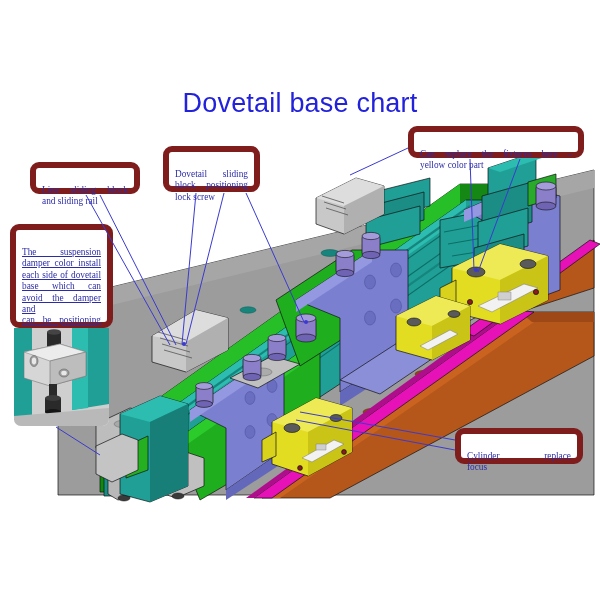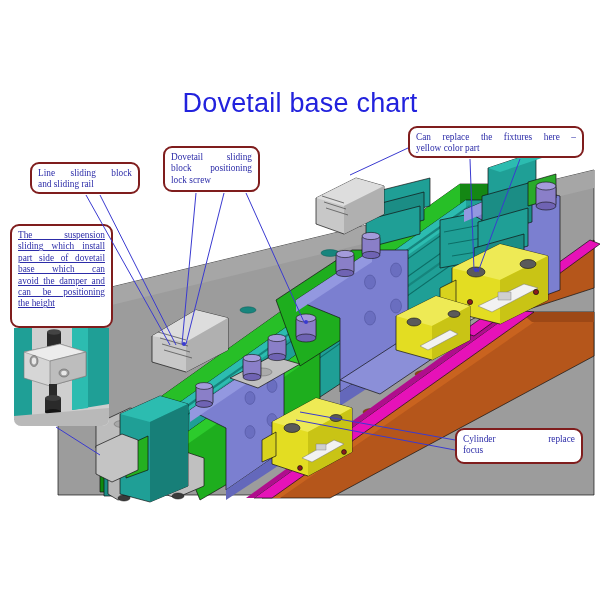--- a/index.html
+++ b/index.html
@@ -13,29 +13,29 @@
     text-align:center;
     font-family:"Liberation Sans",sans-serif;
     font-size:27px;font-weight:400;color:#2222dd;
     letter-spacing:0.2px;
   }
 
   
   .callout{
     position:absolute;
     box-sizing:border-box;
-    border:2px solid #7f1d1d;
+    border:6px solid #7f1d1d;
     border-radius:9px;
     background:#ffffff;
     color:#2c2ca8;
     font-family:"Liberation Serif",serif;
     font-size:9.3px;
     line-height:11.4px;
     text-align:justify;
-    padding:4px 6px 3px 6px;
+    padding:17px 6px 3px 6px;
     z-index:40;
   }
   .callout span{display:block;}
   .justline{
     text-align:justify;
     text-align-last:justify;
   }
   .lastline{text-align:right;text-align-last:left;}
 
   #c-damper{left:10px;  top:224px; width:103px; height:104px;text-decoration:underline;}
@@ -340,22 +340,22 @@
     </g>
     <g fill="#3a3ad0">
       <circle cx="306" cy="322" r="2"></circle>
       <circle cx="476" cy="270" r="2"></circle>
       <circle cx="184" cy="344" r="2"></circle>
     </g>
   </svg>
 
   <div class="callout" id="c-damper">
     <span class="justline">The suspension</span>
-    <span class="justline">sliding which install</span>
-    <span class="justline">part side of dovetail</span>
+    <span class="justline">damper color install</span>
+    <span class="justline">each side of dovetail</span>
     <span class="justline">base which can</span>
     <span class="justline">avoid the damper and</span>
     <span class="justline">can be positioning</span>
     <span class="lastline">the height</span>
   </div>
 
   <div id="damper-photo">
     <svg viewBox="0 0 95 98" width="95" height="98">
       <rect x="0" y="0" width="95" height="98" fill="#e9e9e9"></rect>
 

